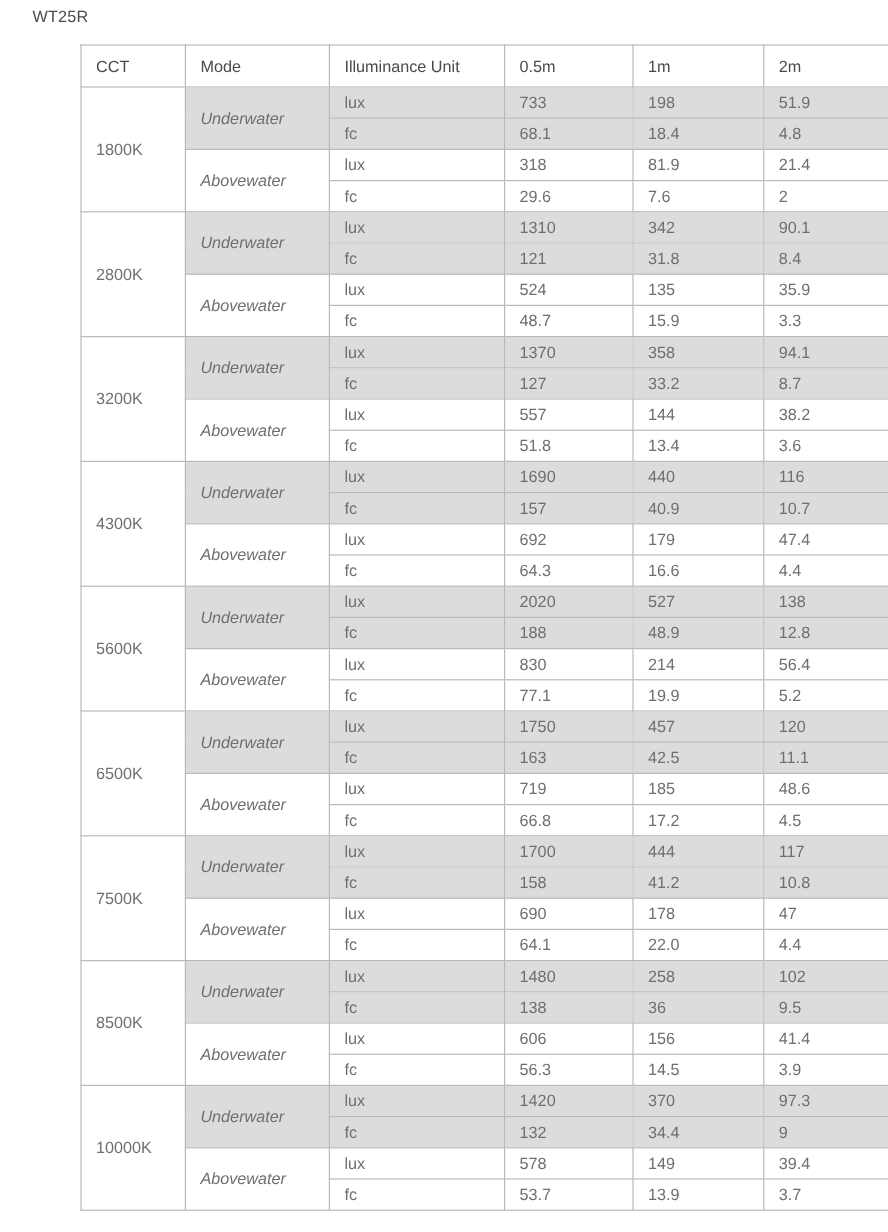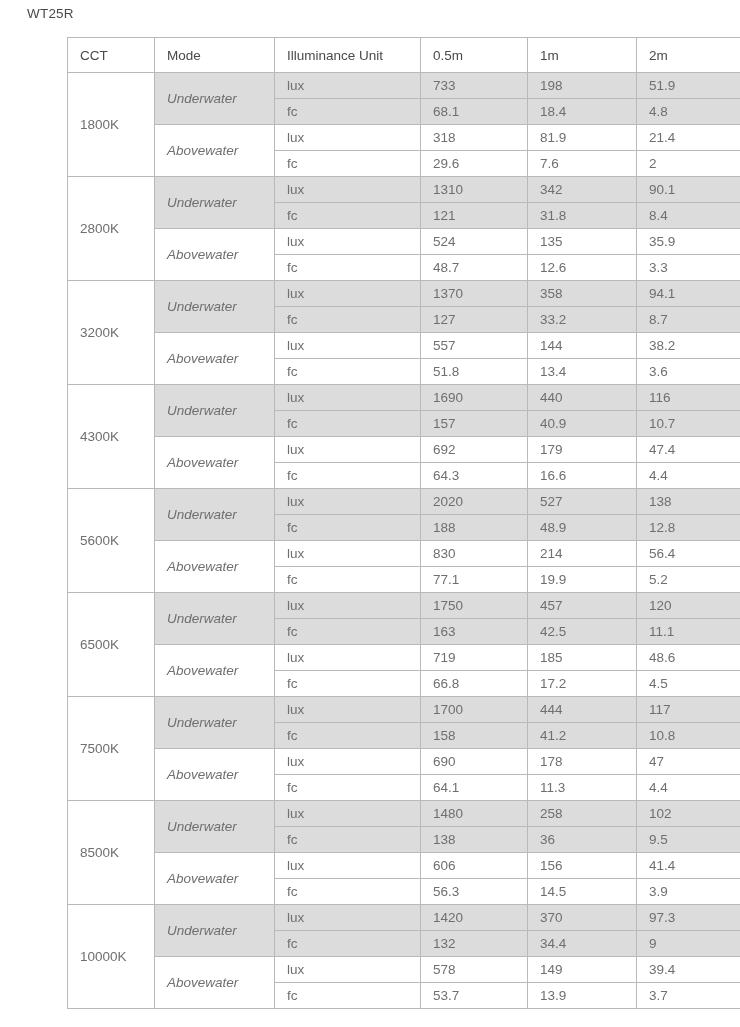--- a/index.html
+++ b/index.html
@@ -168,21 +168,21 @@
         <tr>
           <td class="mode-cell" rowspan="2">Abovewater</td>
           <td class="unit-cell">lux</td>
           <td class="val-cell">524</td>
           <td class="val-cell">135</td>
           <td class="val-cell">35.9</td>
         </tr>
         <tr>
           <td class="unit-cell">fc</td>
           <td class="val-cell">48.7</td>
-          <td class="val-cell">12.6</td>
+          <td class="val-cell">15.9</td>
           <td class="val-cell">3.3</td>
         </tr>
         <tr class="shaded">
           <td class="cct-cell" rowspan="4">3200K</td>
           <td class="mode-cell" rowspan="2">Underwater</td>
           <td class="unit-cell">lux</td>
           <td class="val-cell">1370</td>
           <td class="val-cell">358</td>
           <td class="val-cell">94.1</td>
         </tr>
@@ -303,21 +303,21 @@
         <tr>
           <td class="mode-cell" rowspan="2">Abovewater</td>
           <td class="unit-cell">lux</td>
           <td class="val-cell">690</td>
           <td class="val-cell">178</td>
           <td class="val-cell">47</td>
         </tr>
         <tr>
           <td class="unit-cell">fc</td>
           <td class="val-cell">64.1</td>
-          <td class="val-cell">11.3</td>
+          <td class="val-cell">22.0</td>
           <td class="val-cell">4.4</td>
         </tr>
         <tr class="shaded">
           <td class="cct-cell" rowspan="4">8500K</td>
           <td class="mode-cell" rowspan="2">Underwater</td>
           <td class="unit-cell">lux</td>
           <td class="val-cell">1480</td>
           <td class="val-cell">258</td>
           <td class="val-cell">102</td>
         </tr>

